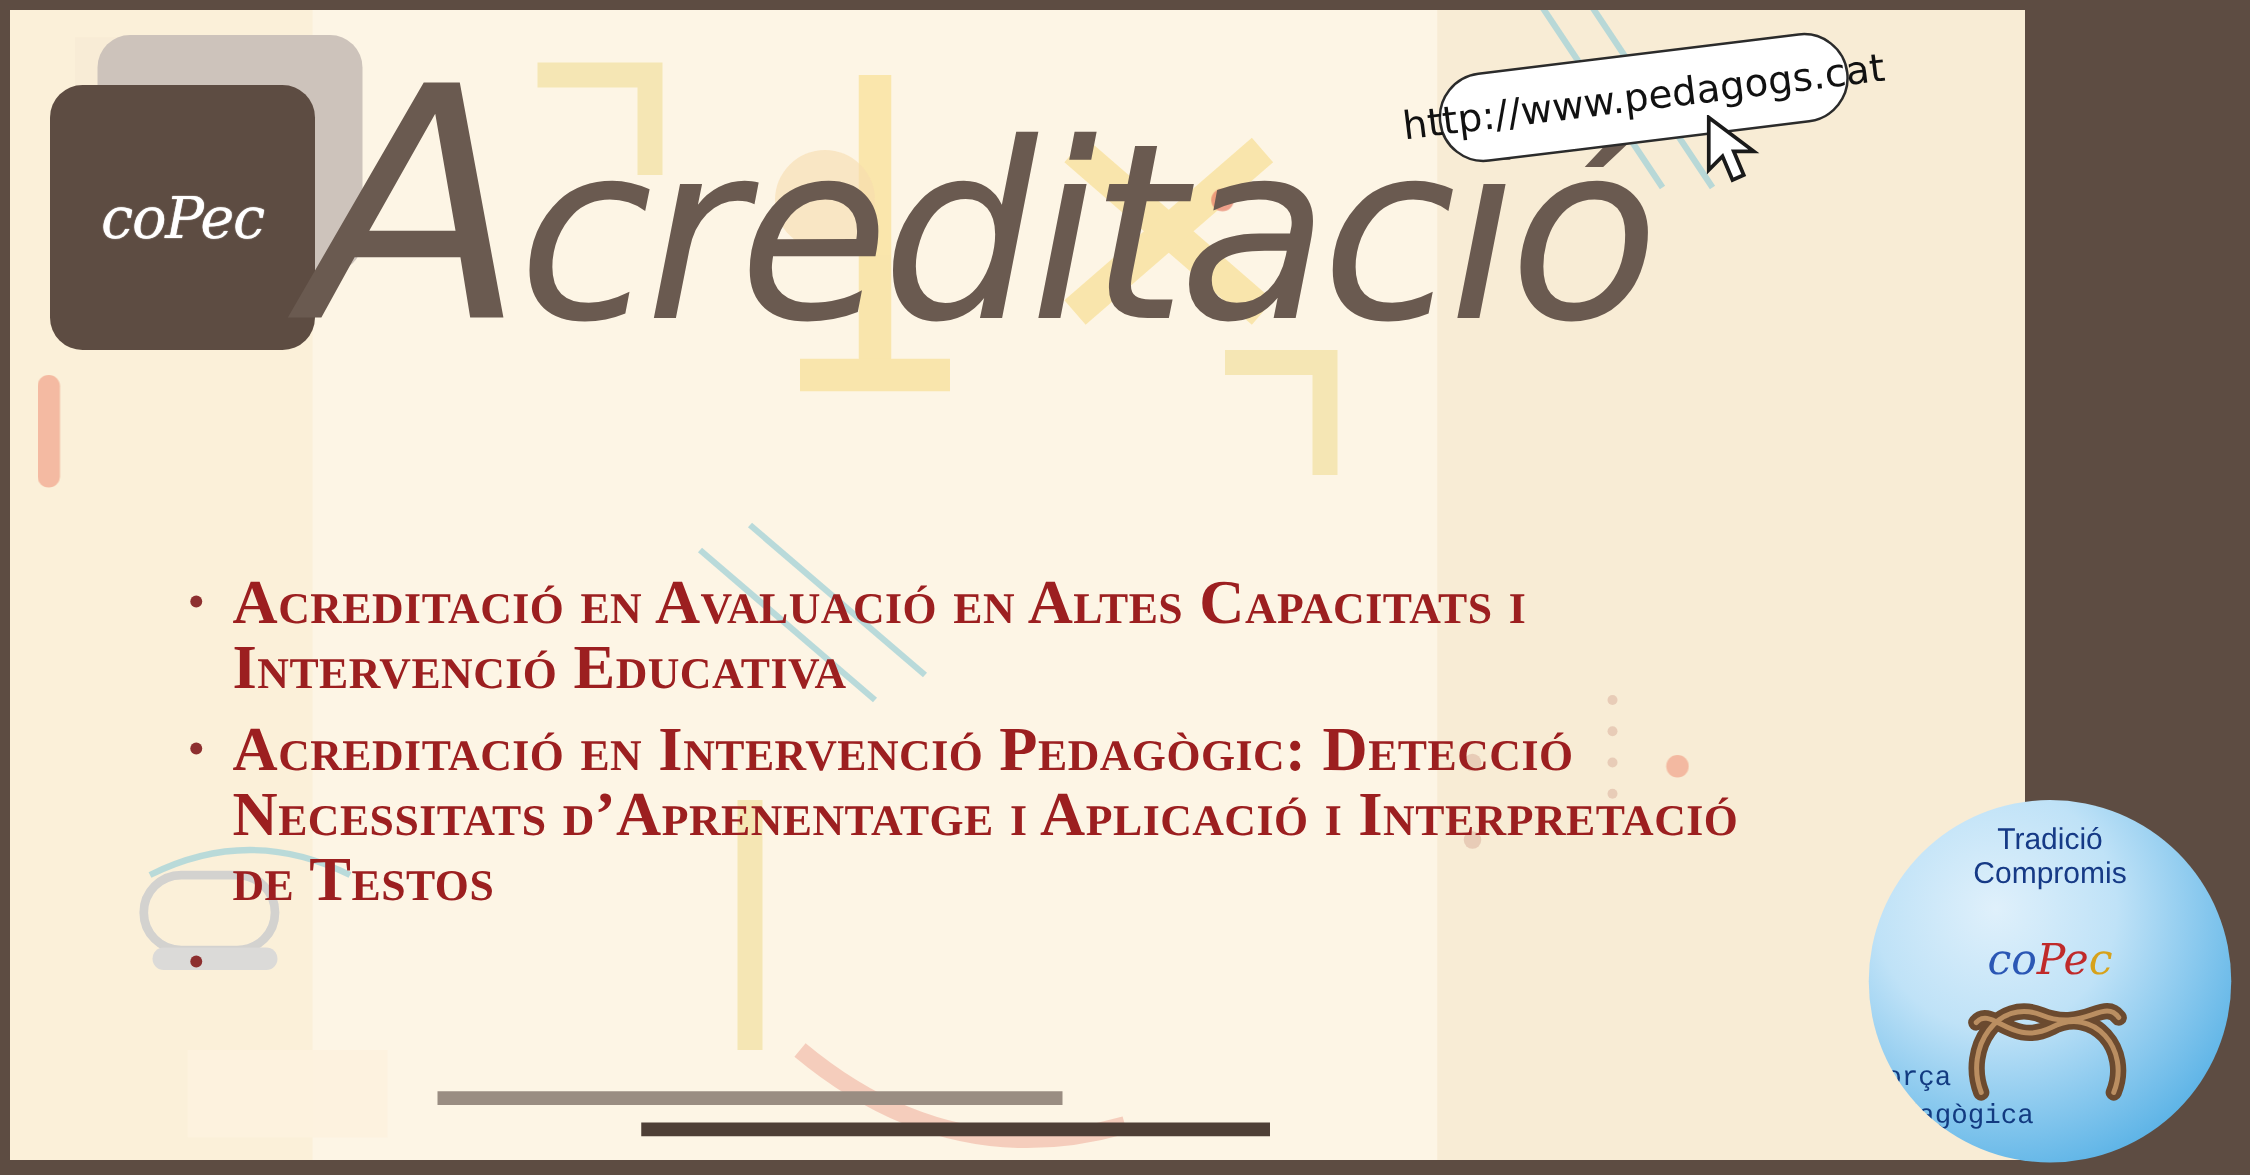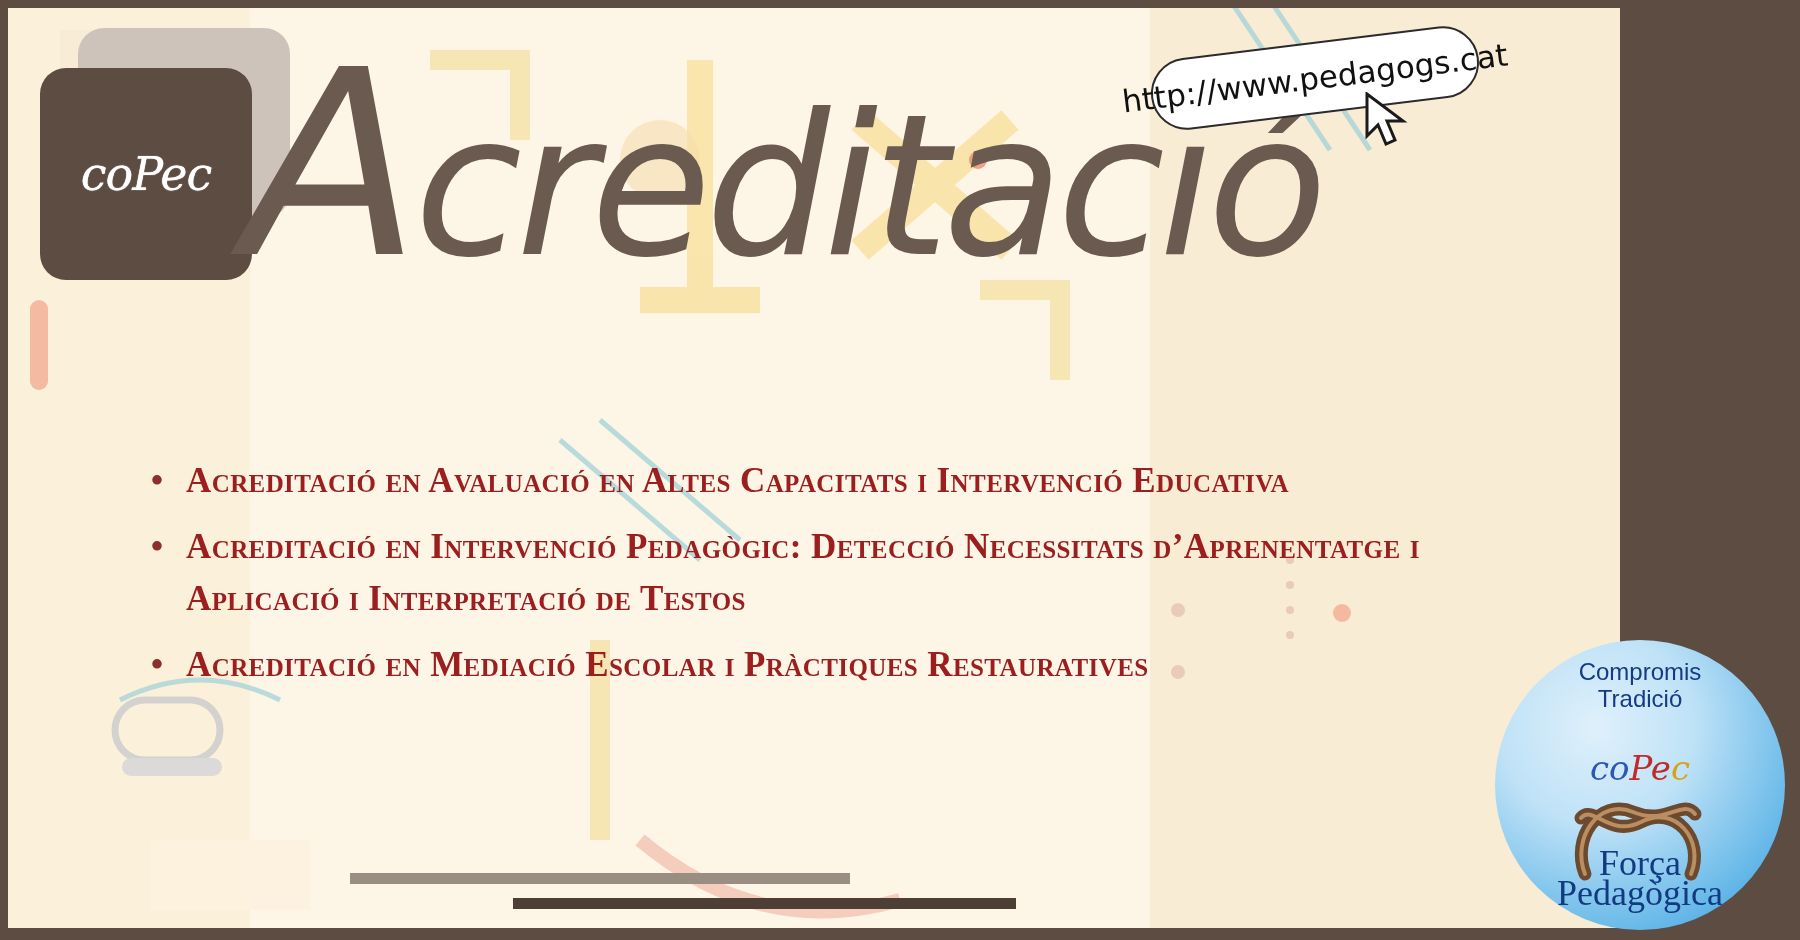--- a/index.html
+++ b/index.html
@@ -113,21 +113,21 @@
     color:#8d2f2f;
     font-size:40px;
     line-height:52px;
     text-align:left;
   }
   .bullet .txt {
     color:#9c1f20;
     font-family:"Liberation Serif", serif;
     font-variant:small-caps;
     font-weight:bold;
-    font-size:35px;
+    font-size:50px;
     line-height:52px;
     letter-spacing:0.4px;
   }
 
   
   #rule1 {
     position:absolute; left:350px; top:873px;
     width:500px; height:11px;
     background:#9a8d82;
   }
@@ -158,24 +158,23 @@
     text-align:center;
     font-family:"DejaVu Serif", serif;
     font-style:italic;
     font-size:34px;
   }
   #badge .b-copec .c1 { color:#2b57b5;font-style:italic; }
   #badge .b-copec .c2 { color:#c02a2a;margin-top:12px; }
   #badge .b-copec .c3 { color:#d7a21b; }
   #badge .b-bottom {
     position:absolute; bottom:22px; left:0; width:100%;
-    text-align:center;
     color:#123a80;
-    font-family:Liberation Serif, serif;
-    font-size:36px;
+    font-family:Liberation Mono, monospace;
+    font-size:22px;
     line-height:30px;
   }
   #badge .knot {
     position:absolute; left:68px; top:138px; width:150px; height:105px;
   }
 </style>
 </head>
 <body>
 
 <div id="slide">
@@ -256,35 +255,34 @@
     <div class="bullet">
       <div class="dot">•</div>
       <div class="txt">Acreditació en Avaluació en Altes Capacitats i Intervenció Educativa</div>
     </div>
     <div class="bullet">
       <div class="dot">•</div>
       <div class="txt">Acreditació en Intervenció Pedagògic: Detecció Necessitats d’Aprenentatge i Aplicació i Interpretació de Testos</div>
     </div>
     <div class="bullet">
       <div class="dot">•</div>
-      <div class="txt">Acreditació en Mediació Escolar i Pràctiques Restauratives</div>
     </div>
   </div>
 
   <div id="rule1"></div>
   <div id="rule2"></div>
 
 </div>
 
 <div id="frame-right"></div>
 
 <div id="badge">
   <div class="b-top">
+    <div>Tradició</div>
     <div>Compromis</div>
-    <div>Tradició</div>
   </div>
   <div class="b-copec"><span class="c1">co</span><span class="c2">Pe</span><span class="c3">c</span></div>
 
   <svg class="knot" viewBox="0 0 150 105">
     <g fill="none" stroke="#6b4a2f" stroke-width="13" stroke-linecap="round">
       <path d="M22 96 C8 60 36 20 70 34 C104 48 120 20 132 36"></path>
       <path d="M128 96 C142 62 112 26 78 44 C46 60 30 26 18 40"></path>
     </g>
     <g fill="none" stroke="#c89a6a" stroke-width="4" stroke-linecap="round" opacity="0.85">
       <path d="M22 96 C8 60 36 20 70 34 C104 48 120 20 132 36"></path>

